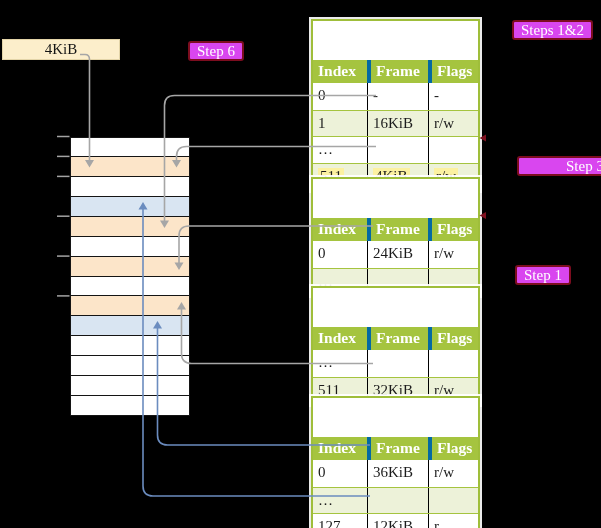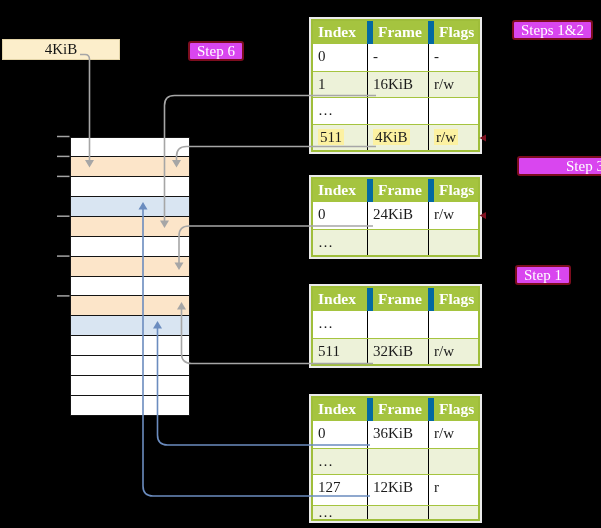--- a/index.html
+++ b/index.html
@@ -22,24 +22,24 @@
     border:1.5px solid #141414;box-sizing:border-box;display:flex;flex-direction:column;
     background:#fff;z-index:5;}
   .mrow{flex:1;}
   .mrow + .mrow{border-top:1.5px solid #141414;}
   .mrow.white{background:#ffffff;}
   .mrow.orange{background:#fce5c9;}
   .mrow.blue{background:#d9e5f2;}
   
   .ptable{position:absolute;width:169px;border:2px solid #9fbe3a;background:#fff;
     box-sizing:border-box;box-shadow:0 0 0 2px rgba(255,255,255,.92);z-index:8;}
-  .hrow{display:flex;height:23px;background:#a5c43f;}
+  .hrow{display:flex;height:23px;background:#a5c43f;margin-top:39px;}
   .hcell{color:#fff;font-weight:bold;font-size:15.5px;line-height:22px;
     padding-left:5px;box-sizing:border-box;overflow:hidden;}
-  .hcell + .hcell{border-left:6px solid #0369a1;}
+  .hcell + .hcell{border-left:4px solid #0369a1;}
   .trow{display:flex;height:26.5px;box-sizing:border-box;overflow:hidden;}
   .trow + .trow{border-top:1.6px solid #a5c43f;}
   .trow.green{background:#edf2d9;}
   .trow.white{background:#ffffff;}
   .tcell{font-size:15px;line-height:24px;padding-left:5px;color:#1b1b1b;
     box-sizing:border-box;overflow:hidden;white-space:nowrap;}
   .tcell + .tcell{border-left:1px solid #000;}
   .c0{width:54px;} .c1{width:61px;} .c2{width:50px;}
   .hl{background:#fcf1a1;padding:0 2px;}
   

